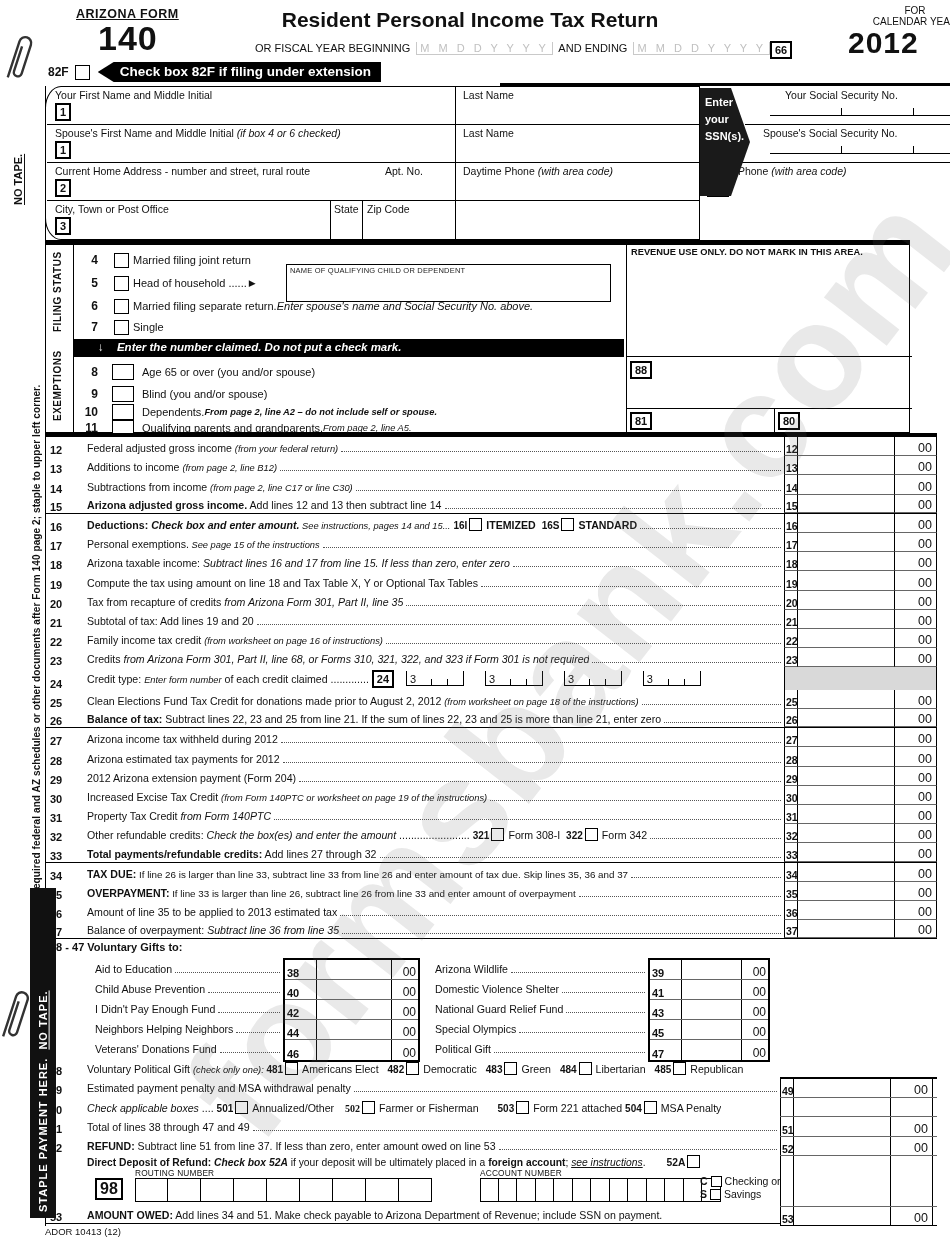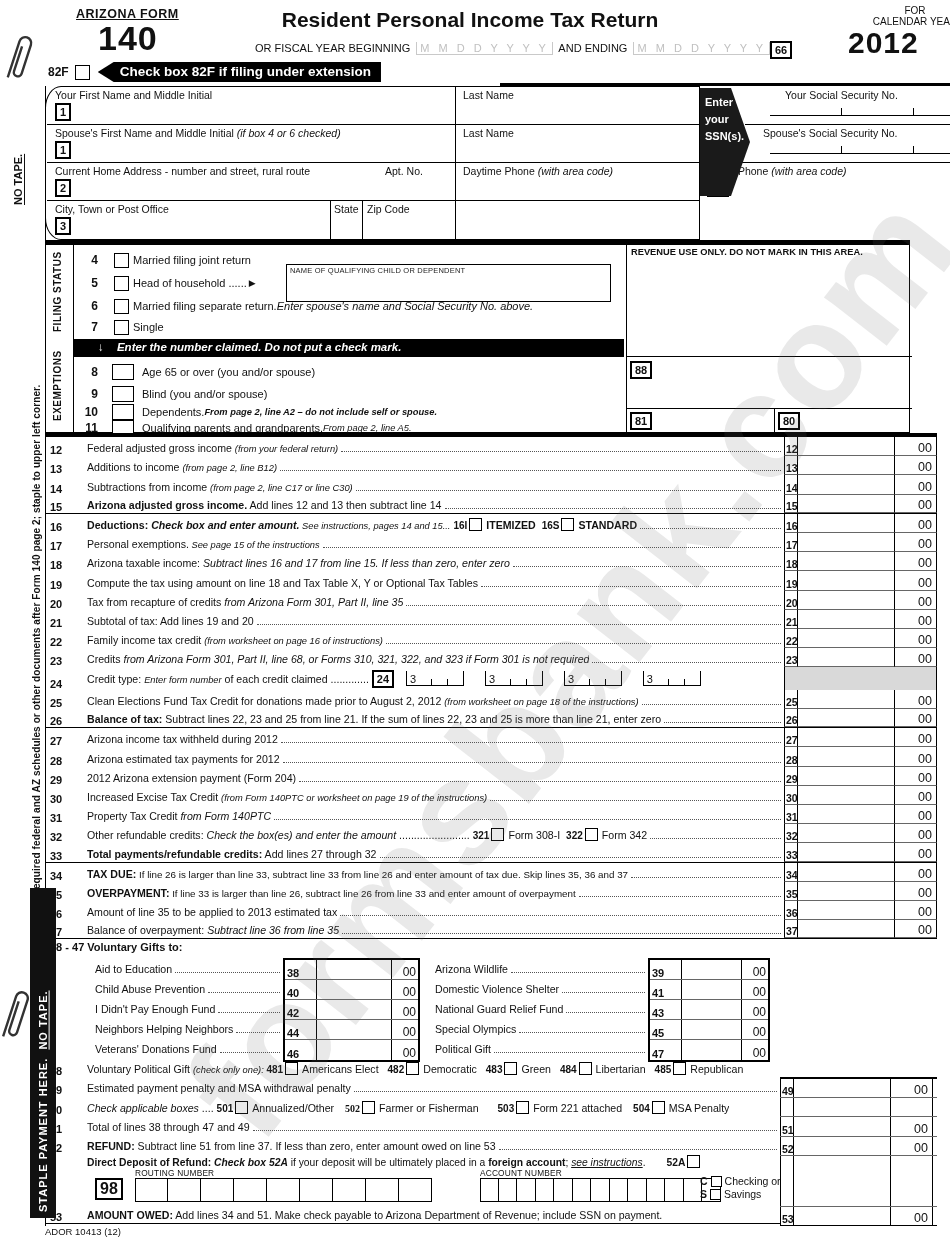--- a/index.html
+++ b/index.html
@@ -707,21 +707,21 @@
     <span class="ln">49</span>
     <span class="lbl"><span>Estimated payment penalty and MSA withdrawal penalty</span></span>
     <span class="leader"></span>
   </div>
   <div class="brow" style="top:1097px;">
     <span class="ln">50</span>
     <span class="lbl"><i>Check applicable boxes</i><span> ....</span>
       <span class="bnum">501</span><span class="chk"></span><span>Annualized/Other</span>
       <span class="bnum" style="margin-left:8px;font-family:Liberation Serif, serif;">502</span><span class="chk"></span><span>Farmer or Fisherman</span>
       <span class="bnum" style="margin-left:16px;">503</span><span class="chk"></span><span>Form 221 attached</span>
-      <span class="bnum" style="margin-left:8px;">504</span><span class="chk"></span><span>MSA Penalty</span>
+      <span class="bnum" style="">504</span><span class="chk"></span><span>MSA Penalty</span>
     </span>
   </div>
   <div class="brow" style="top:1116px;">
     <span class="ln">51</span>
     <span class="lbl"><span>Total of lines 38 through 47 and 49</span></span>
     <span class="leader"></span>
   </div>
   <div class="brow" style="top:1135px;">
     <span class="ln">52</span>
     <span class="lbl"><b>REFUND:</b><span>  Subtract line 51 from line 37.  If less than zero, enter amount owed on line 53</span></span>

